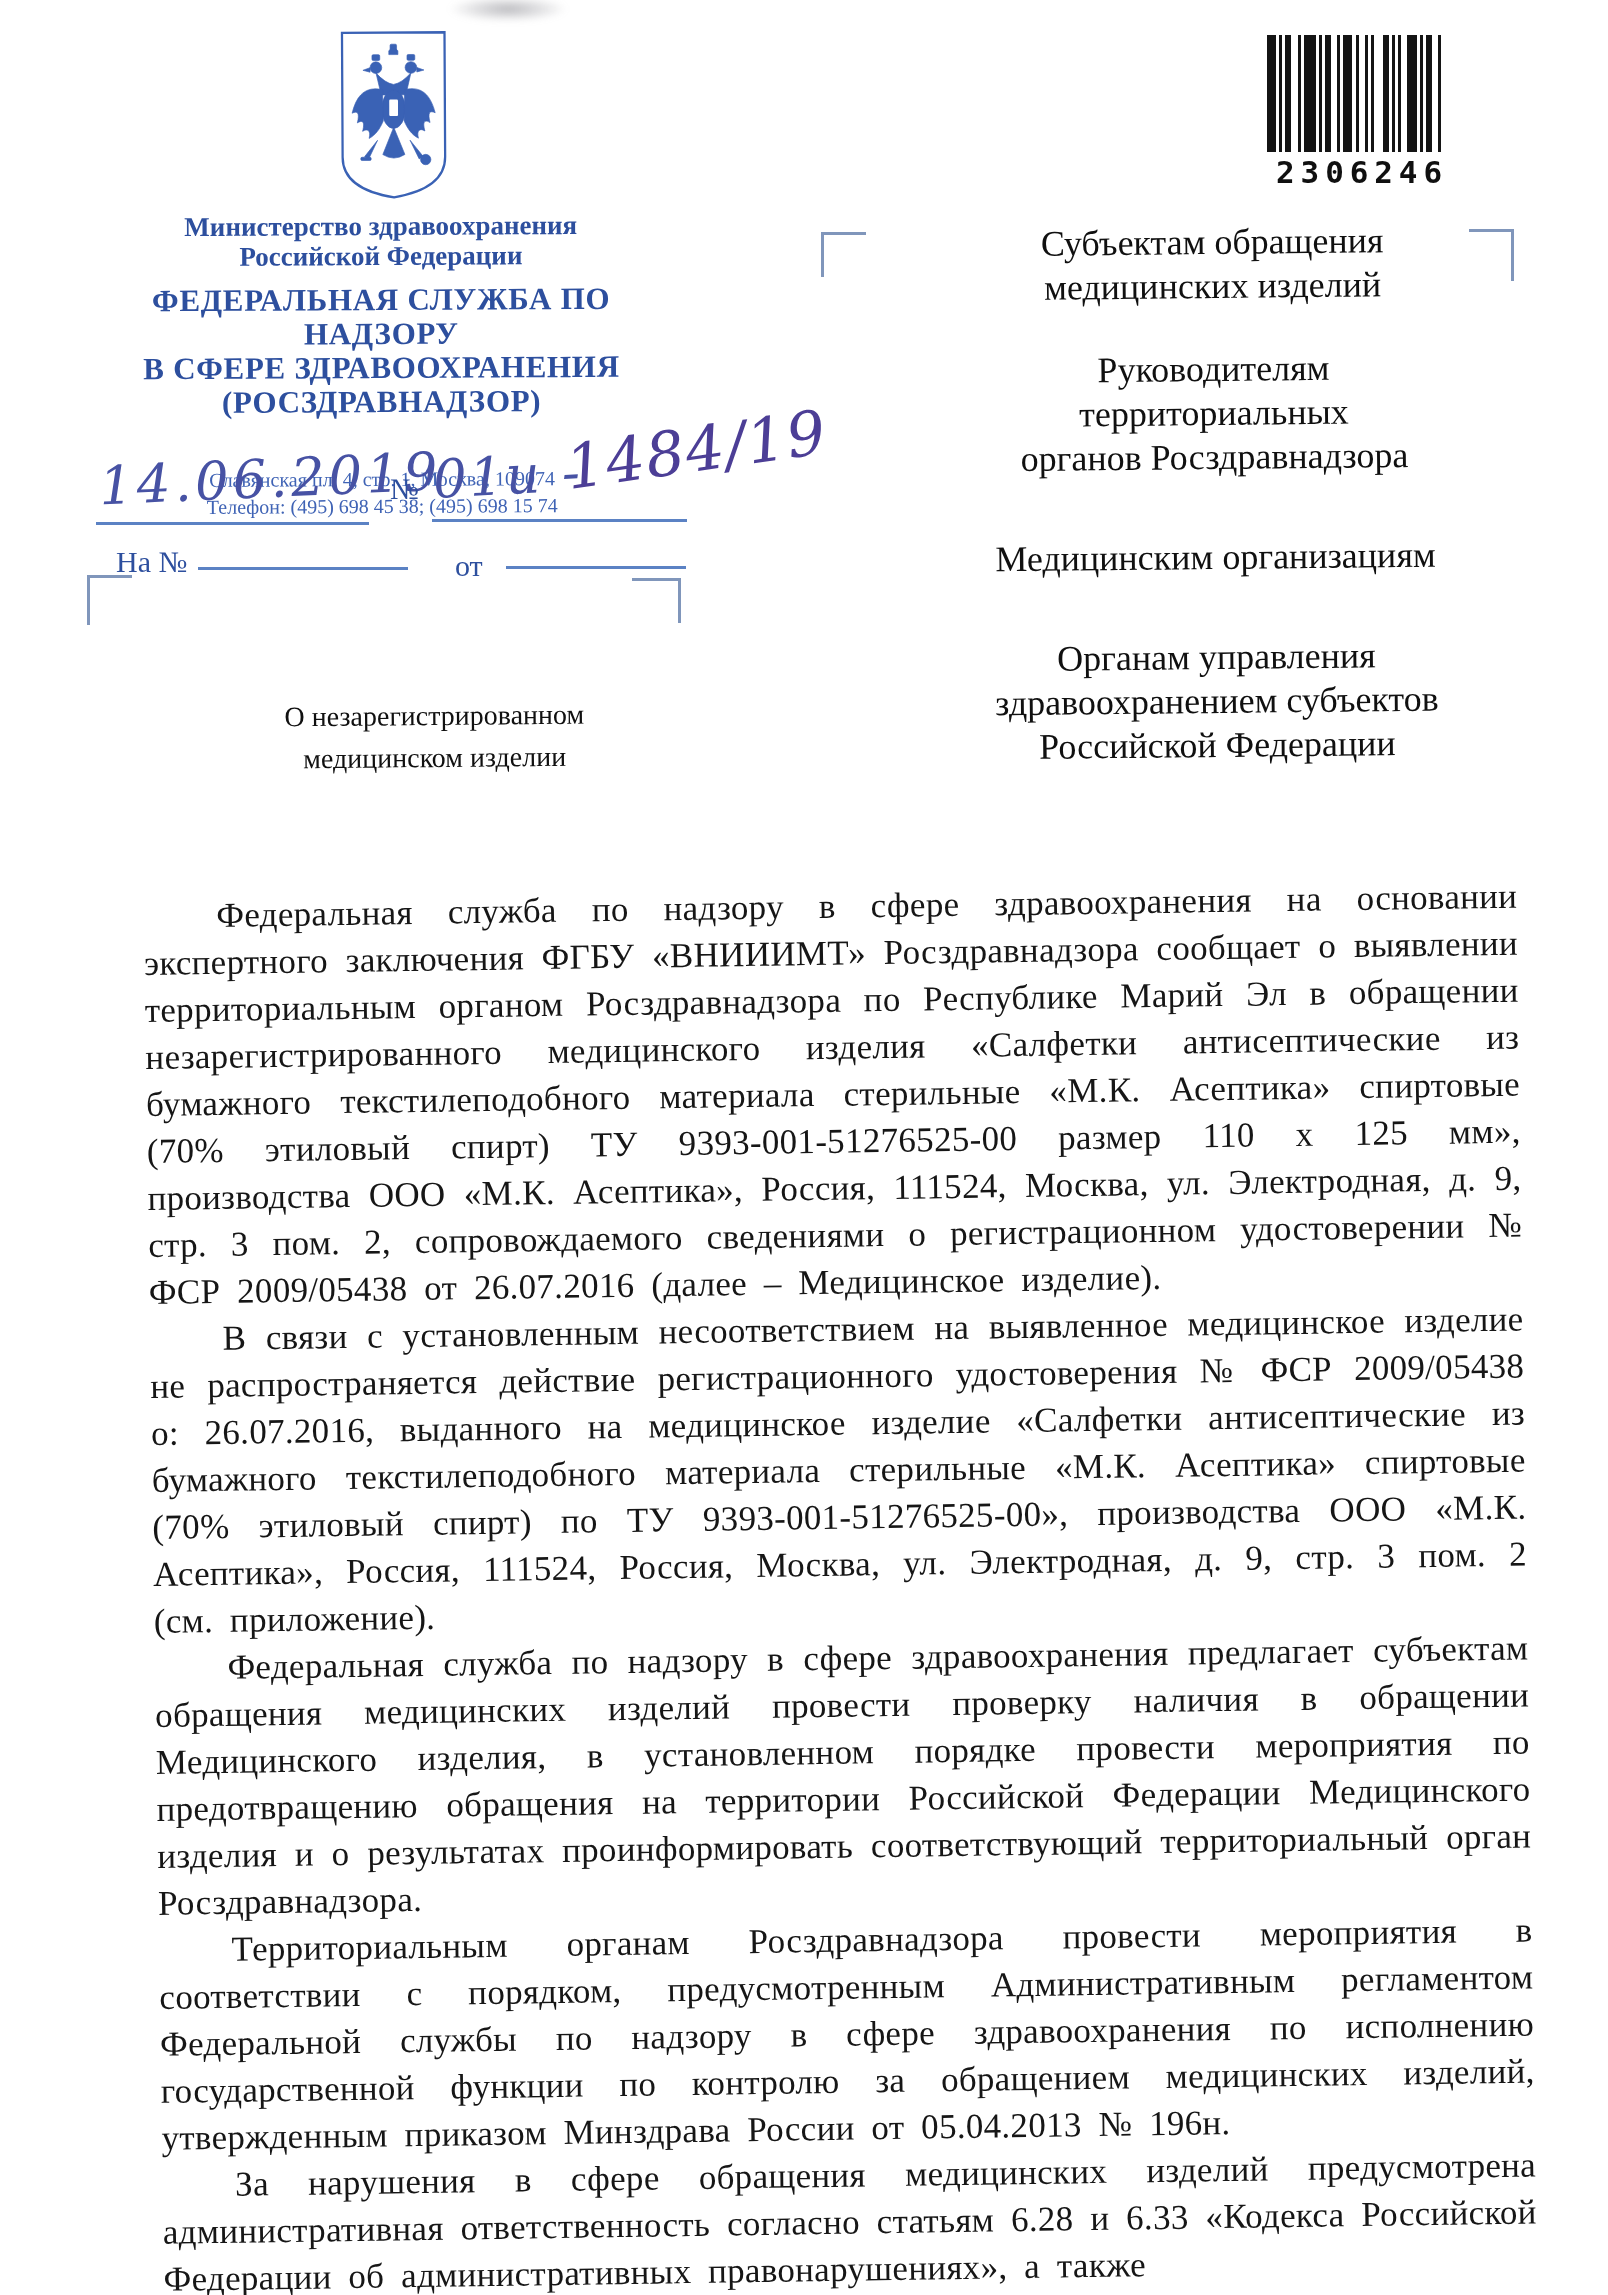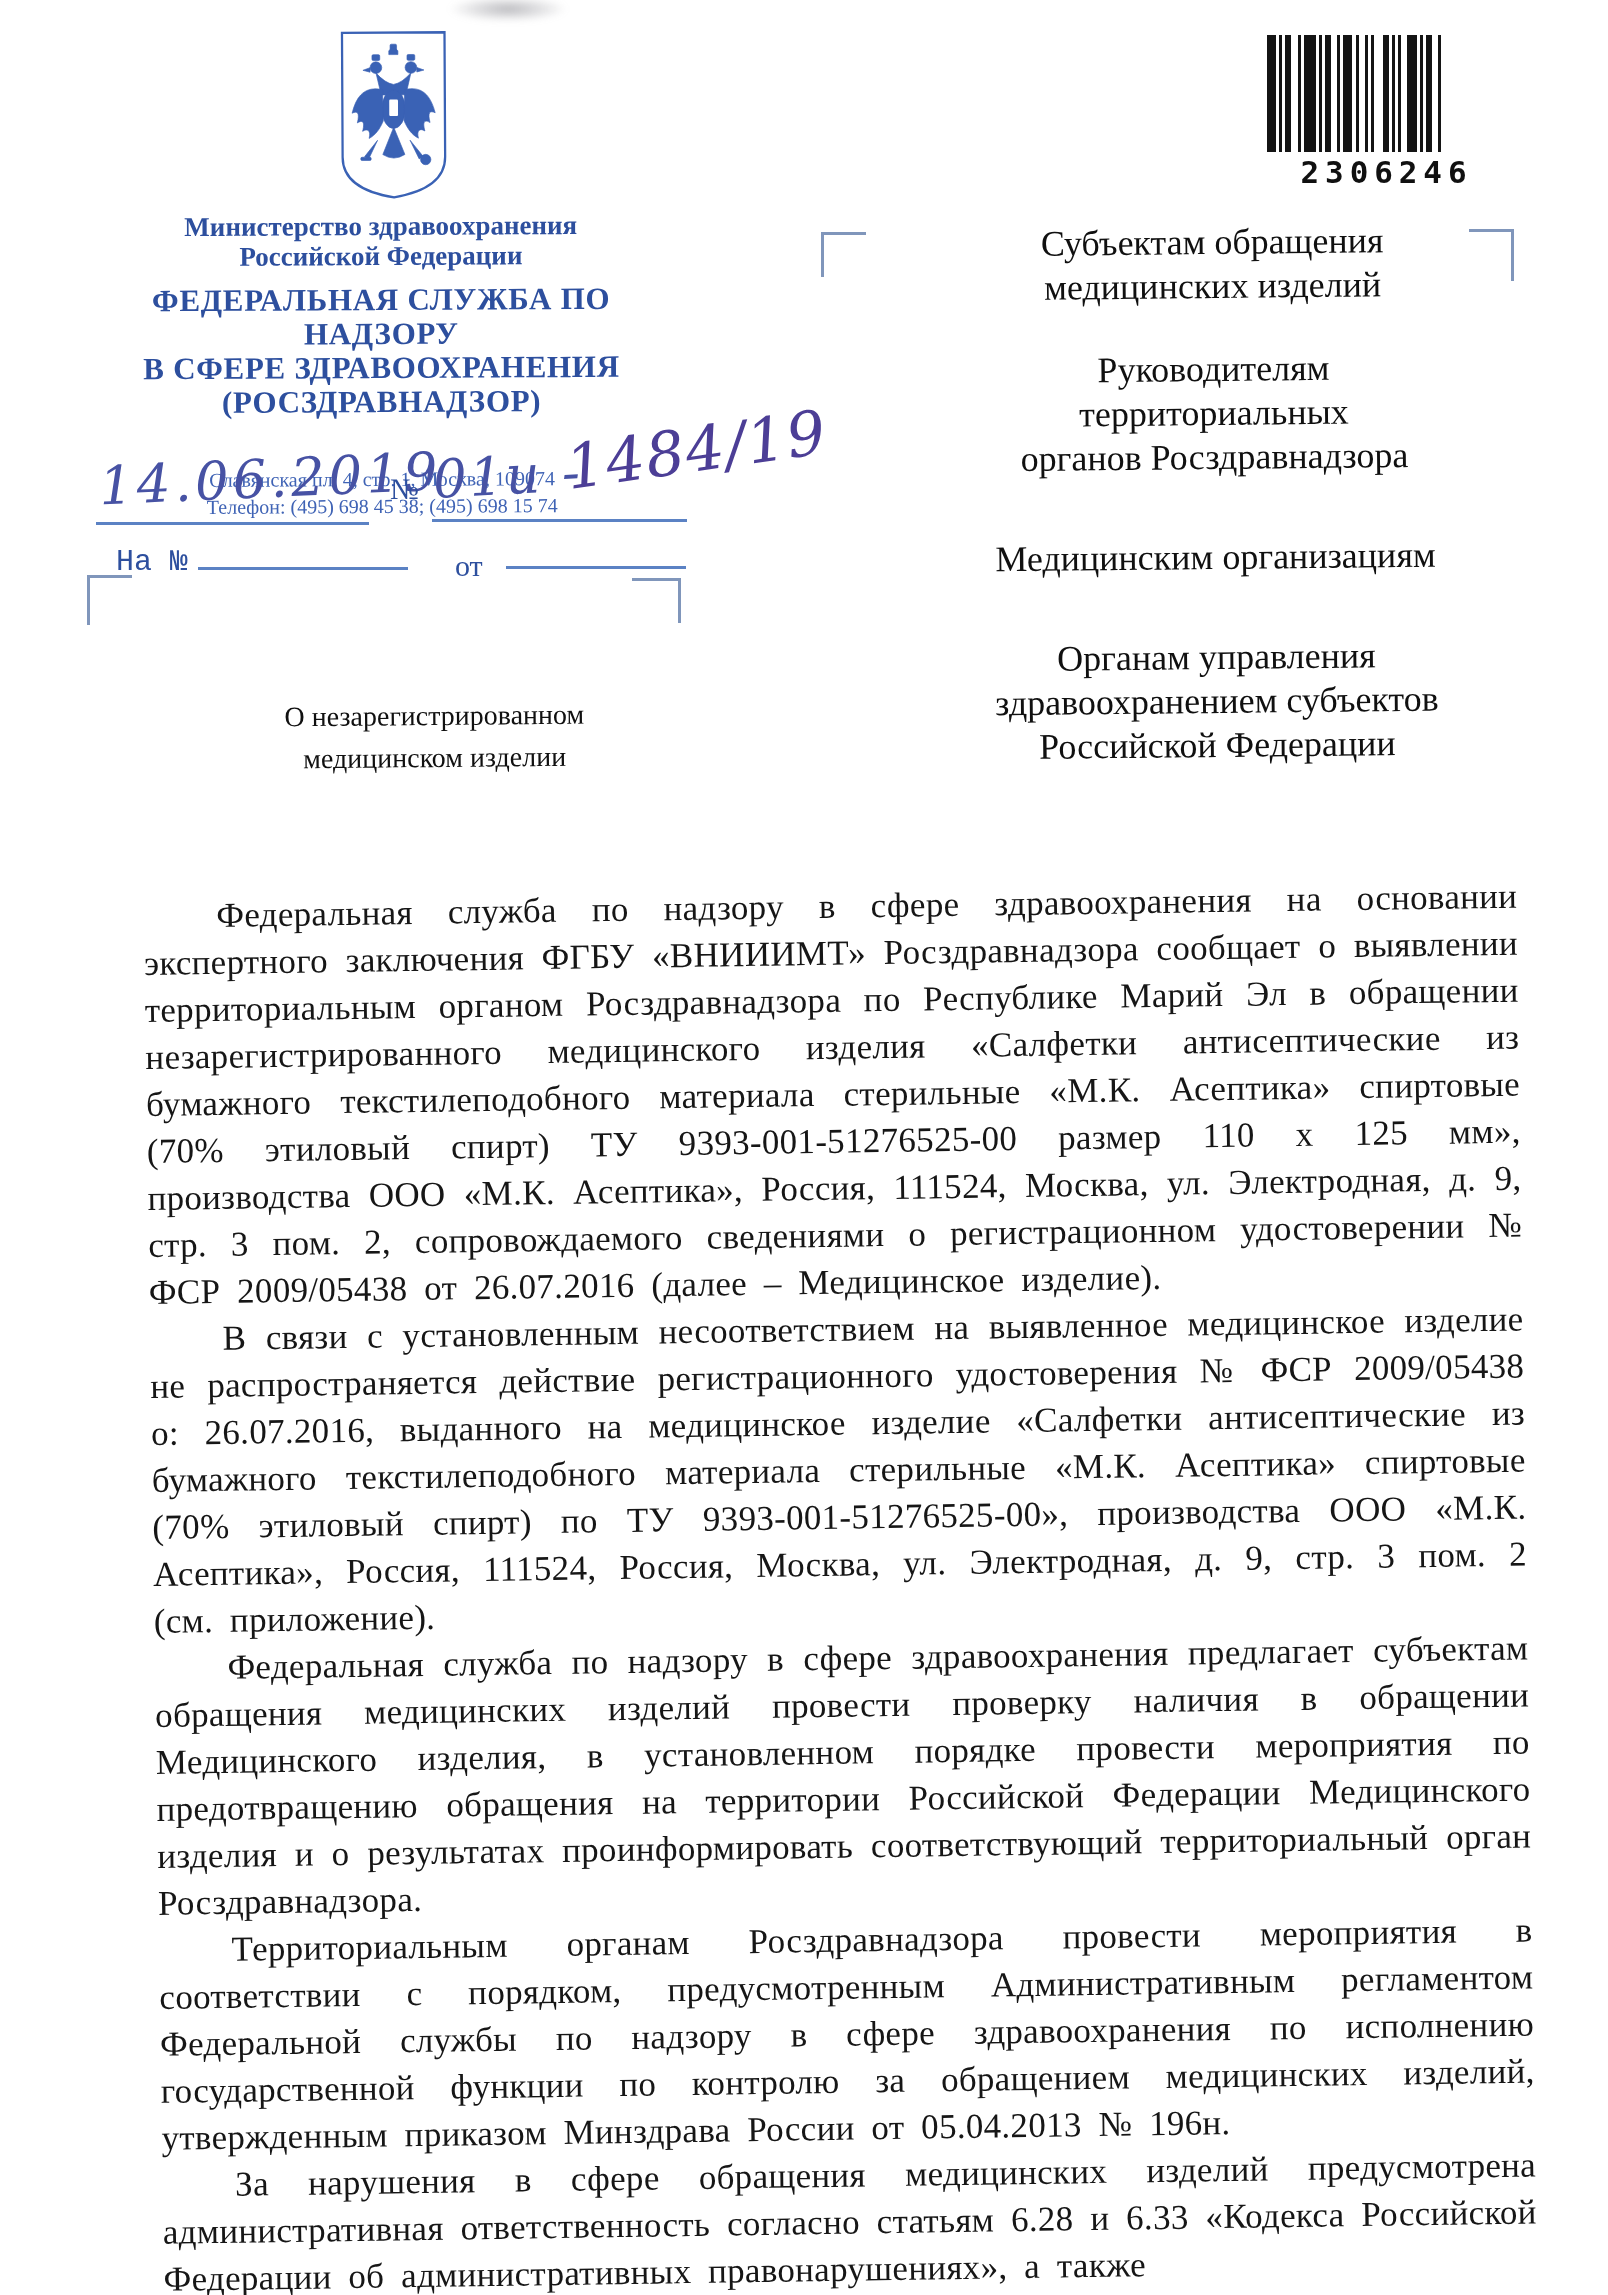--- a/index.html
+++ b/index.html
@@ -39,43 +39,43 @@
     position:absolute; left:433px; top:445px; font-size:53px; letter-spacing:2.6px;
     color:#4752a4; transform:rotate(-3deg);
   }
   .hw-num2 {
     position:absolute; left:565px; top:414px; font-size:61px; letter-spacing:1.3px;
     color:#4c3e96; transform:rotate(-8deg);
   }
   .rule { position:absolute; height:3.3px; background:#5b82c4; }
   .rule-date  { left:96px; top:522px; width:273px; }
   .rule-num   { left:432px; top:519px; width:255px; }
-  .reply-label { position:absolute; left:116px; top:545px; font-size:30px; color:#2d4f9e;font-family:Liberation Mono, monospace; }
+  .reply-label { position:absolute; left:116px; top:545px; font-size:30px; color:#2d4f9e; }
   .reply-from  { position:absolute; left:455px; top:549px; font-size:30px; color:#2d4f9e;text-align:right; }
   .rule-reply-no   { left:198px; top:567px; width:210px; }
   .rule-reply-from { left:506px; top:566px; width:180px; }
 
   
   .bracket { position:absolute; border:0 solid #8096bb; }
   .br-sender-left  { left:87px;  top:575px; width:42px; height:47px; border-top-width:3.3px; border-left-width:3.3px;  }
   .br-sender-right { left:632px;  top:578px; width:46px; height:42px; border-top-width:3.3px; border-right-width:3.3px; }
   .br-addr-left    { left:821px; top:232px; width:42px; height:42px; border-top-width:3.3px; border-left-width:3.3px;  }
   .br-addr-right   { left:1469px; top:229px; width:42px; height:49px; border-top-width:3.3px; border-right-width:3.3px; }
 
   
   .barcode-bars {
     position:absolute; left:1267px; top:35px; width:174px; height:117px;
     display:flex; align-items:stretch;
   }
   .barcode-bars i { display:block; height:100%; }
   .barcode-bars i.b { background:#141414; }
   .barcode-number {
-    position:absolute; left:1261px; top:154px; width:187px; text-align:center;
+    position:absolute; left:1261px; top:154px; width:187px; text-align:right;
     font-family:"DejaVu Sans Mono",monospace; font-weight:bold; font-size:31px;
-    letter-spacing:5.9px; color:#101010;margin-left:32px;
+    letter-spacing:5.9px; color:#101010;
   }
 
   
   .addressees {
     position:absolute; left:908px; top:220px; width:614px; text-align:center;
     color:#101010; font-size:36px; transform:rotate(-0.6deg);
   }
   .addr-block { line-height:44px; margin-bottom:39px; }
   .addr-block.gap-lg { margin-bottom:56px; }
 

